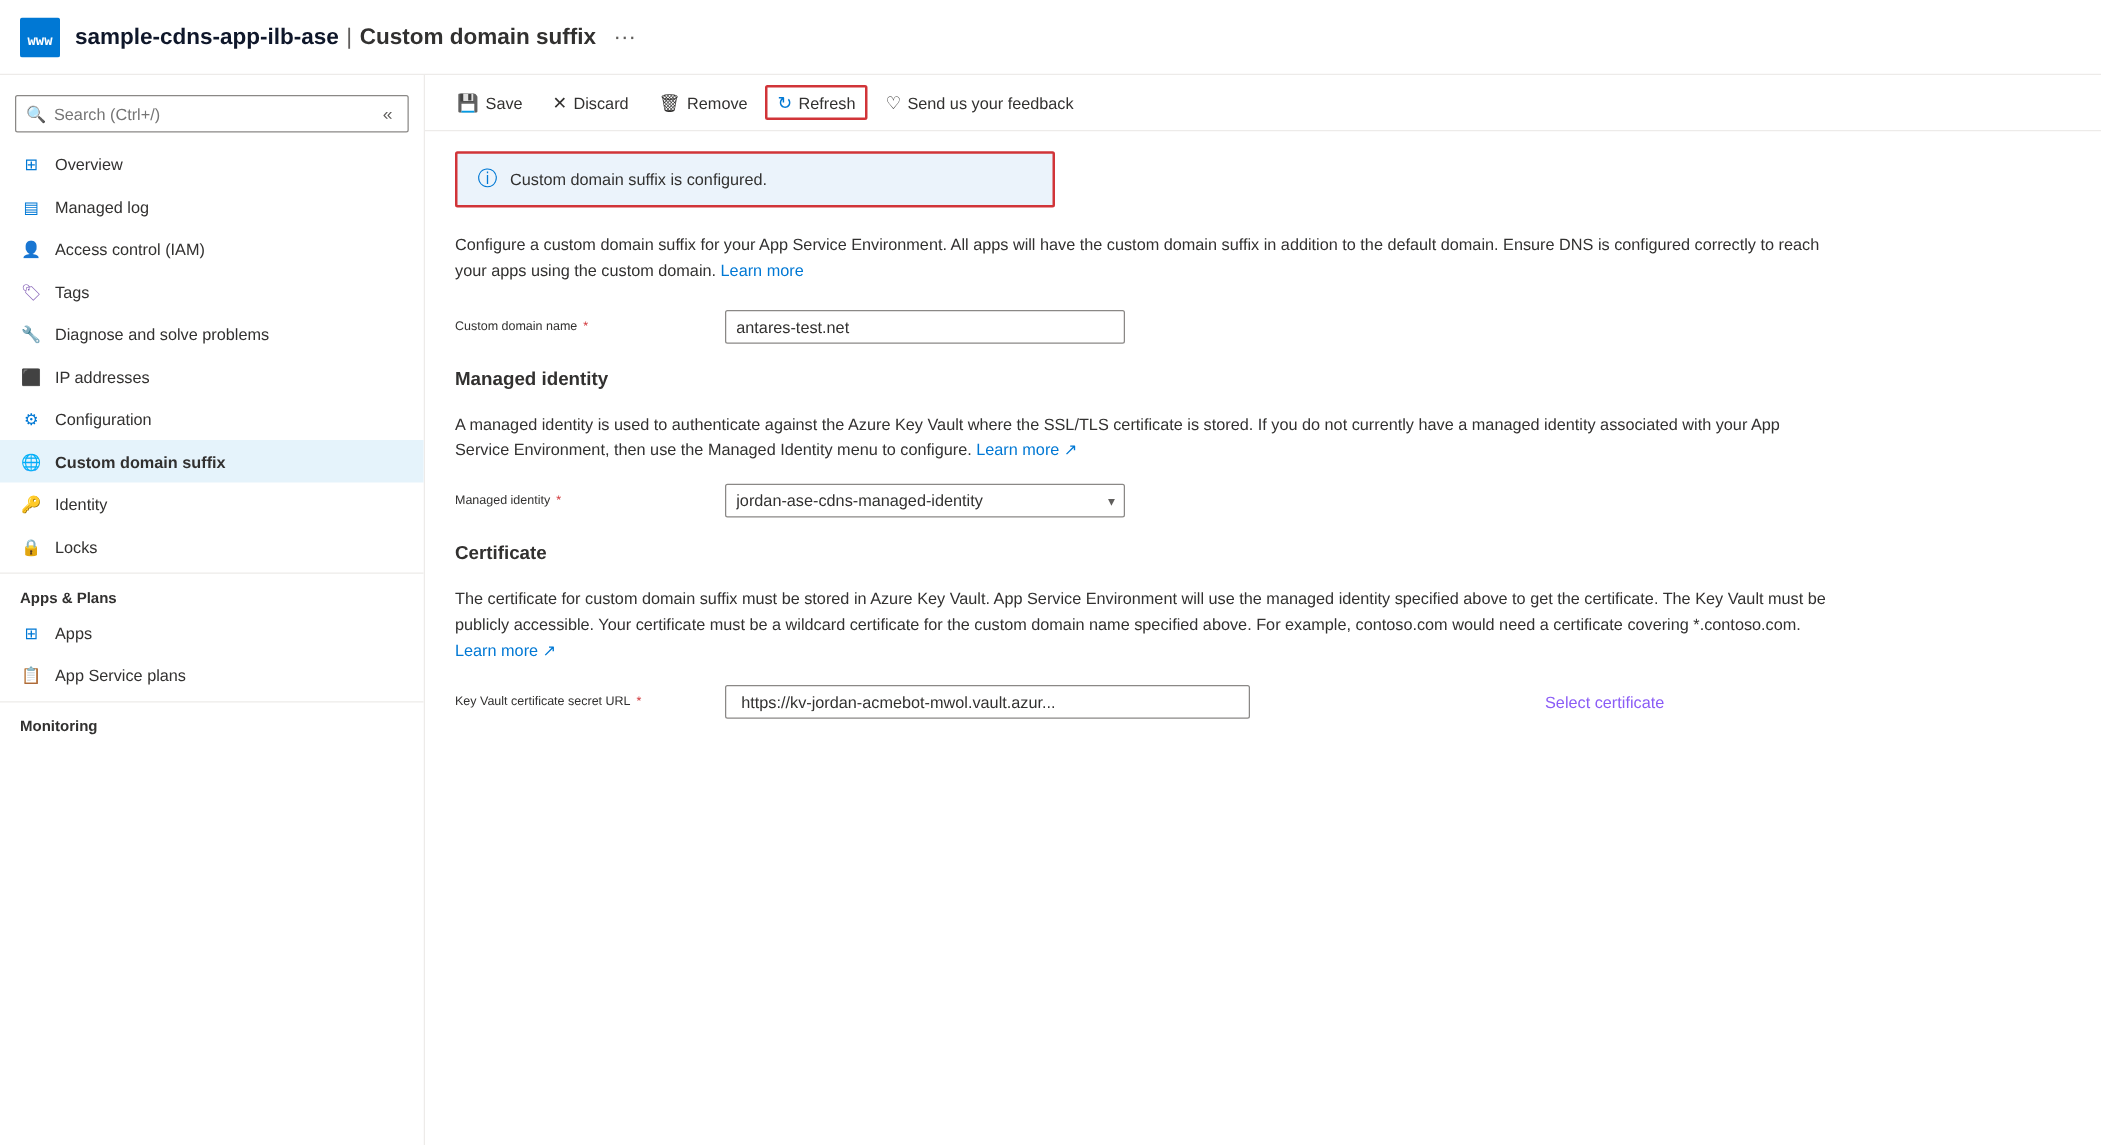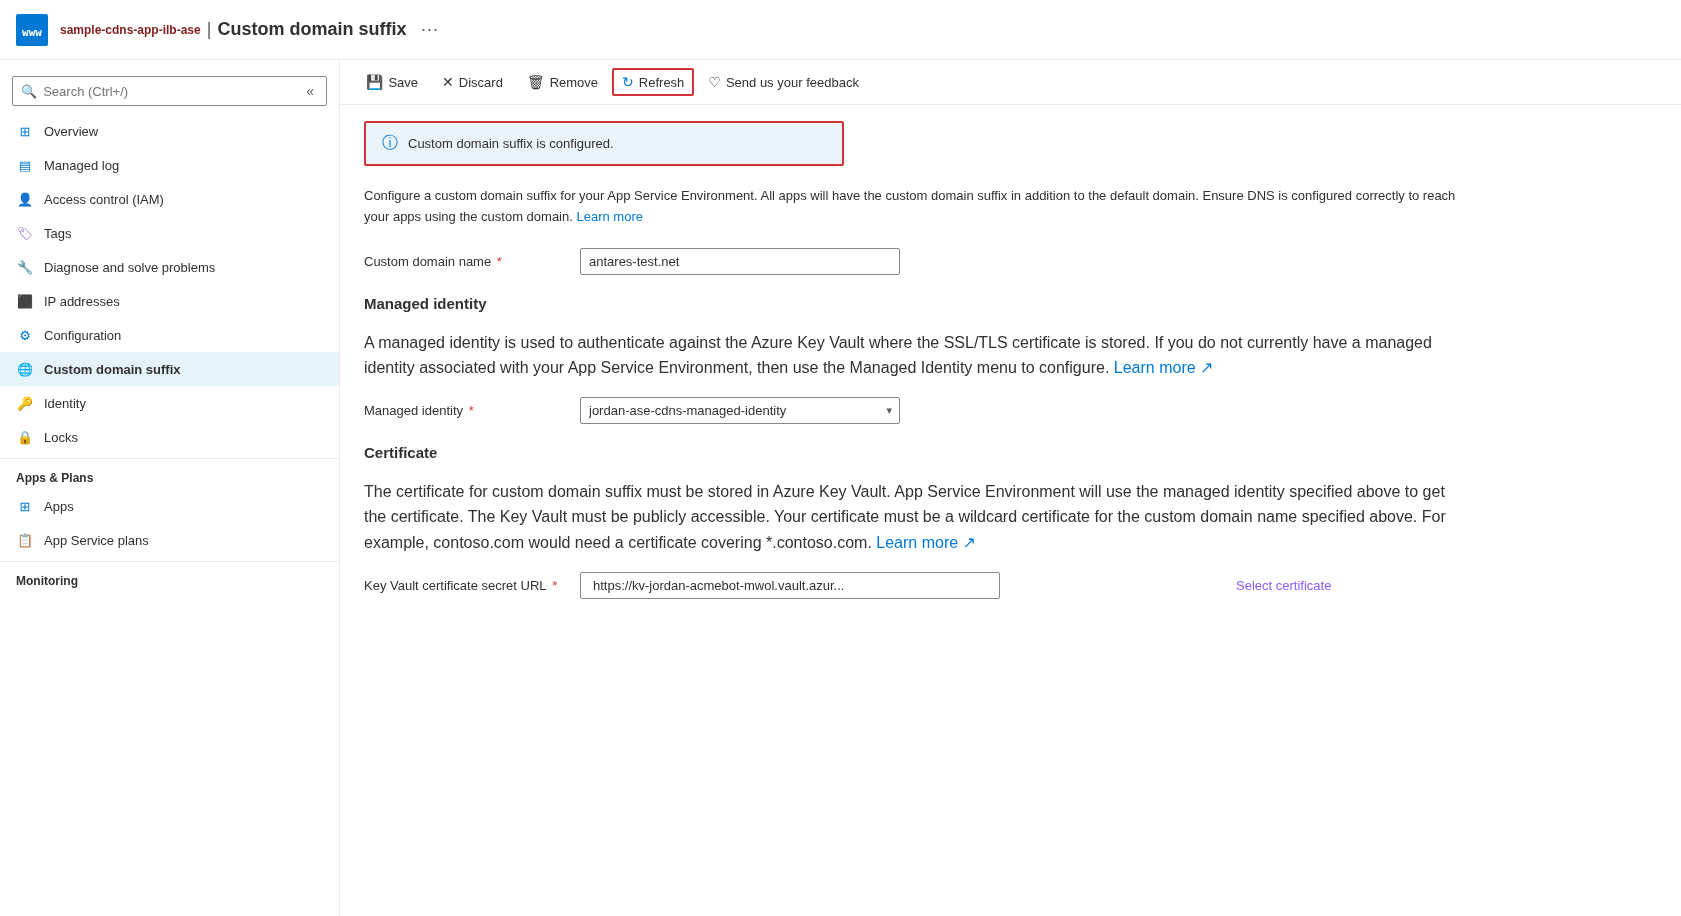--- a/index.html
+++ b/index.html
@@ -35,26 +35,26 @@
     .content { padding: 16px 24px; max-width: 1200px; }
 
     .info-banner { display: flex; align-items: center; gap: 10px; padding: 10px 16px; background: #ebf3fb; border: 2px solid #d13438; border-radius: 2px; margin-bottom: 20px; max-width: 480px; }
     .info-banner-icon { color: #0078d4; font-size: 16px; }
     .info-banner-text { font-size: 13px; color: #323130; }
 
     .description { font-size: 13px; color: #323130; line-height: 1.6; margin-bottom: 20px; max-width: 1100px; }
     .description a { color: #0078d4; text-decoration: none; }
 
     .form-row { display: flex; align-items: center; margin-bottom: 16px; gap: 16px; }
-    .form-label { font-size: 13px; color: #323130; min-width: 200px; flex-shrink: 0; }
+    .form-label { font-size: 10px; color: #323130; min-width: 200px; flex-shrink: 0; }
     .form-label .required { color: #d13438; margin-left: 2px; }
     .form-input { border: 1px solid #8a8886; border-radius: 2px; padding: 5px 8px; font-size: 13px; width: 320px; color: #323130; outline: none; }
 
     .section-title { font-size: 15px; font-weight: 600; color: #323130; margin-bottom: 8px; margin-top: 20px; }
-    .section-desc { font-size: 16px; color: #323130; line-height: 1.6; margin-bottom: 16px; max-width: 1100px; margin-top: 18px; }
+    .section-desc { font-size: 13px; color: #323130; line-height: 1.6; margin-bottom: 16px; max-width: 1100px; margin-top: 18px; }
     .section-desc a { color: #0078d4; text-decoration: none; }
 
     .form-select-wrapper { position: relative; width: 320px; }
     .form-select { border: 1px solid #8a8886; border-radius: 2px; padding: 5px 30px 5px 8px; font-size: 13px; width: 100%; color: #323130; outline: none; appearance: none; background: #fff; cursor: pointer; }
     .select-chevron { position: absolute; right: 8px; top: 50%; transform: translateY(-50%); pointer-events: none; color: #605e5c; font-size: 11px; }
 
     .cert-url-input { border: 1px solid #8a8886; border-radius: 2px; padding: 5px 12px; font-size: 13px; width: 420px; color: #323130; outline: none; }
     .select-cert-link { display: block; margin-top: 6px; color: #8b5cf6; text-decoration: none; font-size: 13px; text-align: left; margin-left: 220px; }
 
     
@@ -68,21 +68,21 @@
 
 <div class="header">
   <div class="header-icon">
     <svg viewBox="0 0 32 32" xmlns="http://www.w3.org/2000/svg">
       <rect width="32" height="32" rx="2" fill="#0078d4"></rect>
       <text x="16" y="22" text-anchor="middle" fill="white" font-size="11" font-family="monospace" font-weight="bold">www</text>
     </svg>
   </div>
   <div class="header-title">
     <div style="display:flex;align-items:center;gap:6px;">
-      <span style="font-size:12px;font-weight:600;color:#7f1d1d;">sample-cdns-app-ilb-ase</span>
+      <span style="font-size:18px;font-weight:600;color:#0f172a;">sample-cdns-app-ilb-ase</span>
       <span style="font-size:18px;color:#605e5c;">|</span>
       <span style="font-size:18px;font-weight:600;color:#323130;">Custom domain suffix</span>
       <span style="font-size:18px;color:#605e5c;margin-left:8px;cursor:pointer;">···</span>
     </div>
   </div>
 </div>
 
 <div class="layout">
 
   <div class="sidebar">

